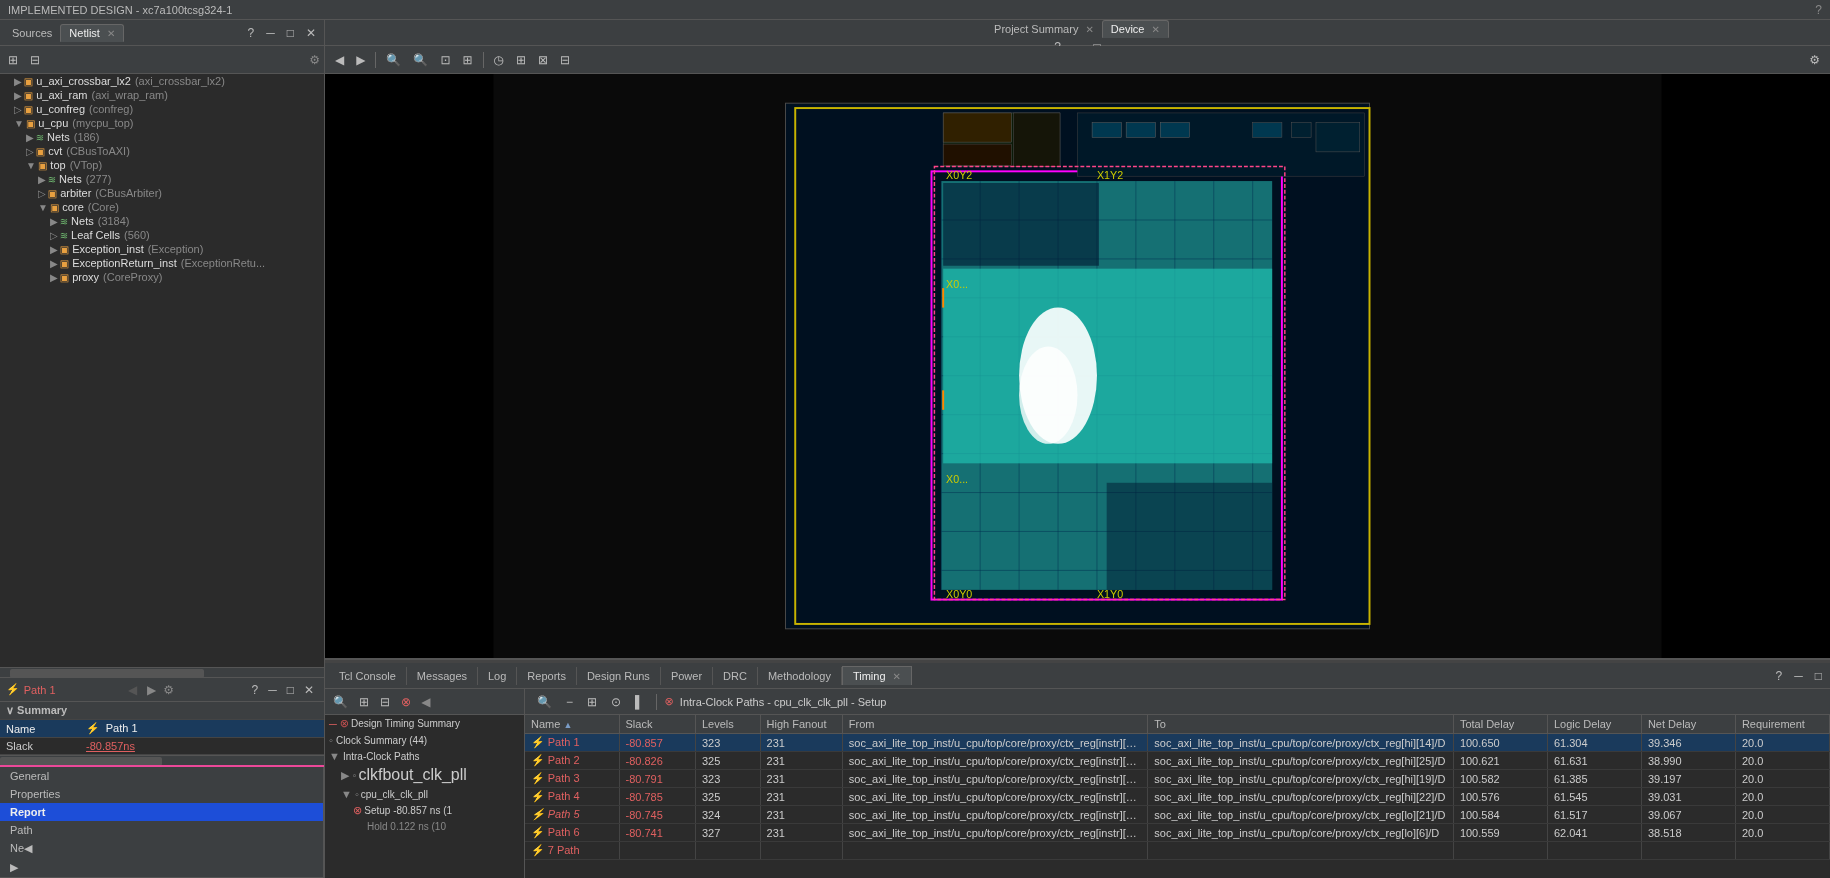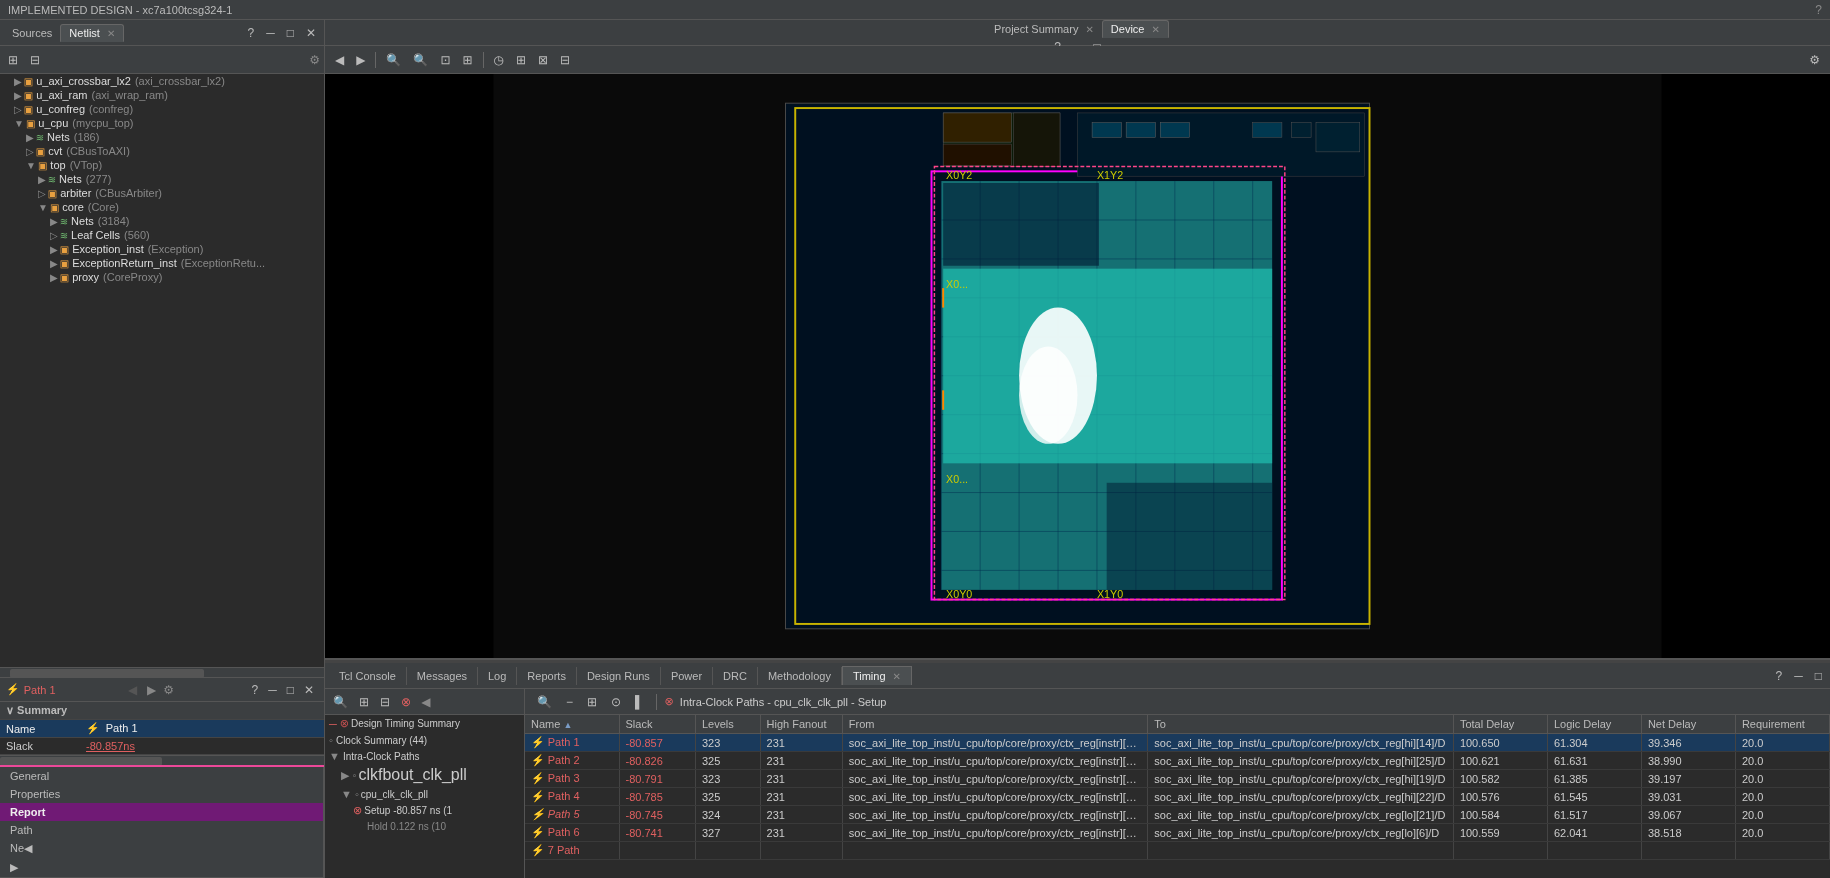--- a/index.html
+++ b/index.html
@@ -186,21 +186,21 @@
       flex-direction: column;
     }
     .path-tab {
       padding: 3px 10px;
       font-size: 11px;
       color: #bbb;
       cursor: pointer;
       border-right: 1px solid #555;
     }
     .path-tab.active {
-      background: #701a75;
+      background: #1d4ed8;
       color: #eee;
       font-weight: bold;
     }
 
     
     .center-panel {
       flex: 1;
       display: flex;
       flex-direction: column;
       background: #1a1a1a;

